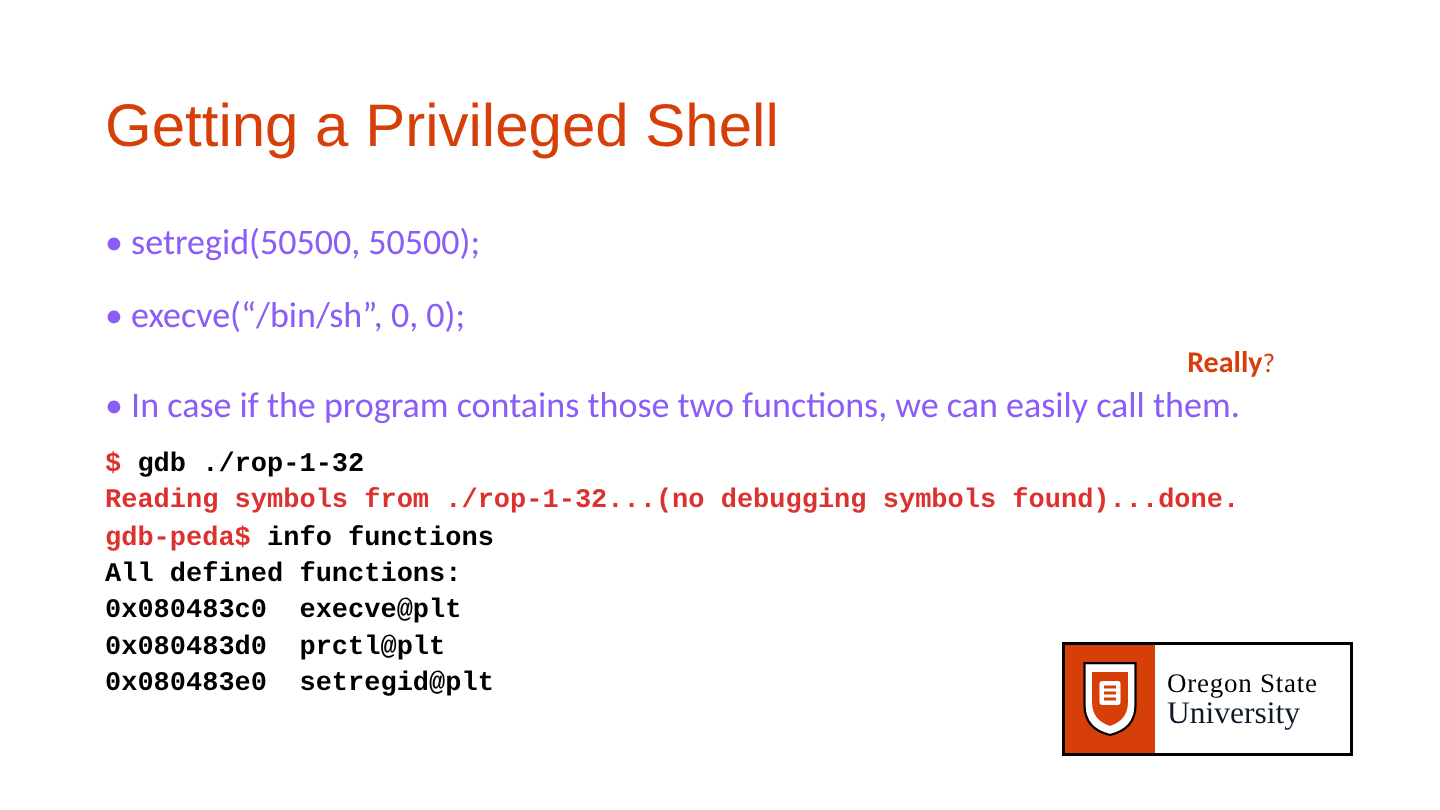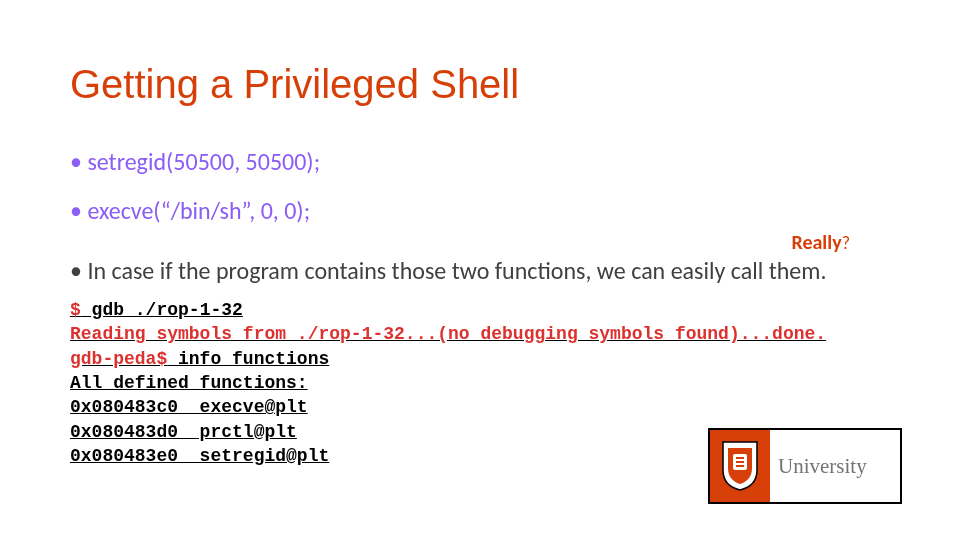--- a/index.html
+++ b/index.html
@@ -39,38 +39,37 @@
     font-weight: bold;
     font-family: Calibri, Arial, sans-serif;
     text-align: right;
   }
   .annotation .q {
     font-weight: normal;
     font-size: 18px;
   }
   .body-bullet {
     font-size: 24px;
-    color: #404040;
+    color: #8b5cf6;
     margin: 30px 0 12px 0;
     padding-left: 18px;
     text-indent: -18px;
     font-family: Calibri, Arial, sans-serif;
     line-height: 1.3;
   }
   .body-bullet::before {
     content: "• ";
   }
   .terminal {
     font-family: "Courier New", monospace;
     font-size: 18px;
     font-weight: bold;
     line-height: 1.35;
     margin-top: 8px;
     white-space: pre;
-    text-decoration: underline;
   }
   .t-red { color: #dc322f; font-weight: bold; }
   .t-white { color: #000; font-weight: bold; }
   .t-cmd { color: #000; font-weight: bold; }
 
   .logo {
     position: absolute;
     right: 58px;
     bottom: 36px;
     width: 190px;
@@ -97,21 +96,21 @@
     line-height: 1.05;
   }
   .logo-line1 {
     font-size: 18px;
     color: #000;
     font-family: Georgia, serif;
     letter-spacing: 0.5px;
   }
   .logo-line2 {
     font-size: 21px;
-    color: #737373;
+    color: #0f172a;
     font-family: Georgia, serif;
   }
 </style>
 </head>
 <body>
 
 <div class="slide">
   <h1 class="title">Getting a Privileged Shell</h1>
 
   <div class="bullet">setregid(50500, 50500);</div>
@@ -135,15 +134,16 @@
 <div class="logo">
   <div class="logo-shield">
     <svg width="42" height="52" viewBox="0 0 42 52">
       <path d="M4 2 H38 V30 Q38 46 21 50 Q4 46 4 30 Z" fill="#fff" stroke="#000" stroke-width="1.5"></path>
       <path d="M9 8 H33 V28 Q33 40 21 44 Q9 40 9 28 Z" fill="#d73f09"></path>
       <rect x="14" y="14" width="14" height="16" rx="2" fill="#fff"></rect>
       <path d="M17 18 H25 M17 22 H25 M17 26 H25" stroke="#d73f09" stroke-width="2"></path>
     </svg>
   </div>
   <div class="logo-text">
+    <div class="logo-line1">Oregon State</div>
     <div class="logo-line2">University</div>
   </div>
 </div>
 
 </body></html>

